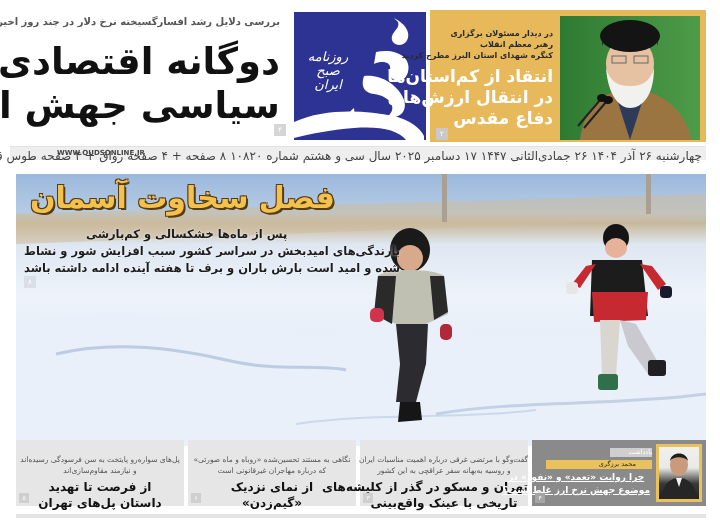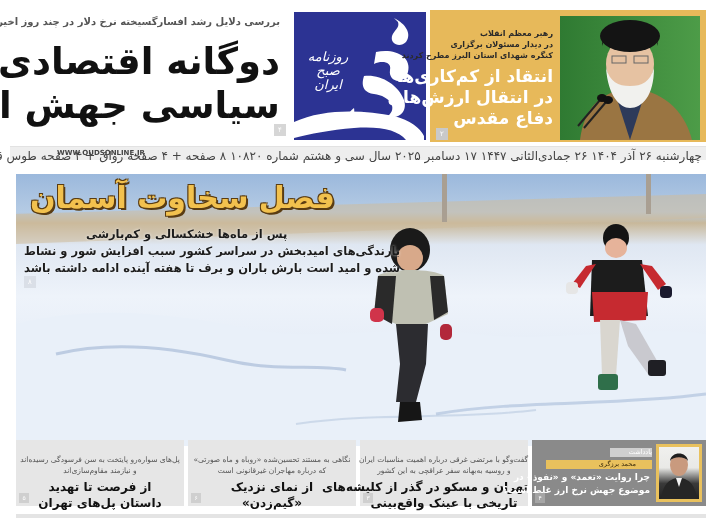--- a/index.html
+++ b/index.html
@@ -44,21 +44,21 @@
   .story { position: absolute; top: 0; height: 66px; background: #e6e6e6; }
   .story-kicker { font-size: 7.5px; line-height: 11px; color: #555; text-align: center; padding-top: 14px; white-space: nowrap; }
   .story-title { font-size: 12px; line-height: 16px; font-weight: bold; color: #111; text-align: center; margin-top: 3px; white-space: nowrap; }
   .story .page-badge { position: absolute; left: 3px; bottom: 3px; background: #cfcfcf; width: 10px; height: 10px; line-height: 10px; font-size: 6px; }
 
   .opinion { position: absolute; left: 516px; top: 0; width: 174px; height: 66px; background: #8a8a8a; }
   .op-photo { position: absolute; right: 4px; top: 4px; width: 46px; height: 58px; background: #e9c15d; padding: 3px; }
   .op-photo-inner { width: 100%; height: 100%; background: linear-gradient(180deg,#f0f0ee 0%, #e9e9e6 40%, #3a3a3a 70%, #222 100%); position: relative; overflow: hidden; }
   .op-label { position: absolute; right: 54px; top: 8px; width: 42px; height: 9px; background: #cfcfcf; color: #fff; font-size: 6.5px; line-height: 9px; text-align: center; padding-left: 24px; }
   .op-author-bar { position: absolute; right: 54px; top: 20px; width: 106px; height: 9px; background: #e9c15d; color: #3a2a0a; font-size: 6.5px; line-height: 9px; text-align: right; padding-right: 16px; }
-  .op-title { position: absolute; right: 56px; top: 31px; font-size: 9px; line-height: 13px; color: #fff; font-weight: bold; white-space: nowrap; text-align: right; }
+  .op-title { position: absolute; right: 56px; top: 31px; font-size: 9px; line-height: 13px; color: #fff; font-weight: bold; white-space: nowrap; text-align: center; text-decoration: underline; }
   .opinion .page-badge { position: absolute; left: 3px; bottom: 3px; background: #a5a5a5; width: 10px; height: 10px; line-height: 10px; font-size: 6px; }
 
   .bottom-rule { position: absolute; left: 16px; top: 514px; width: 690px; height: 4px; background: #e4e4e4; }
 </style>
 </head>
 <body>
 
 <div class="main-story rtl">
   <div class="main-kicker">بررسی دلایل رشد افسارگسیخته نرخ دلار در چند روز اخیر</div>
   <div class="main-headline">
@@ -105,26 +105,26 @@
       <rect x="52" y="40" width="14" height="7" fill="none" stroke="#666" stroke-width="1"></rect>
       <rect x="74" y="40" width="14" height="7" fill="none" stroke="#666" stroke-width="1"></rect>
 
       <line x1="18" y1="110" x2="40" y2="84" stroke="#222" stroke-width="2"></line>
       <line x1="24" y1="112" x2="46" y2="86" stroke="#222" stroke-width="2"></line>
       <ellipse cx="42" cy="82" rx="5" ry="4" fill="#111"></ellipse>
       <ellipse cx="48" cy="84" rx="5" ry="4" fill="#111"></ellipse>
     </svg>
   </div>
   <div class="leader-kicker">
+    <div>در دیدار مسئولان برگزاری</div>
     <div>رهبر معظم انقلاب</div>
-    <div>در دیدار مسئولان برگزاری</div>
     <div>کنگره شهدای استان البرز مطرح کردند</div>
   </div>
   <div class="leader-headline">
-    <div>انتقاد از کم‌کاری‌ها</div>
+    <div>انتقاد از کم‌استان‌ها</div>
     <div>در انتقال ارزش‌های</div>
     <div>دفاع مقدس</div>
   </div>
   <span class="page-badge">۲</span>
 </div>
 
 <div class="date-bar">
   <span class="website">WWW.QUDSONLINE.IR</span>
   <span class="date-line rtl">چهارشنبه ۲۶ آذر ۱۴۰۴   ۲۶ جمادی‌الثانی ۱۴۴۷   ۱۷ دسامبر ۲۰۲۵   سال سی و هشتم   شماره ۱۰۸۲۰   ۸ صفحه + ۴ صفحه رواق + ۴ صفحه طوس   قیمت ۴۰۰۰ تومان</span>
 </div>

